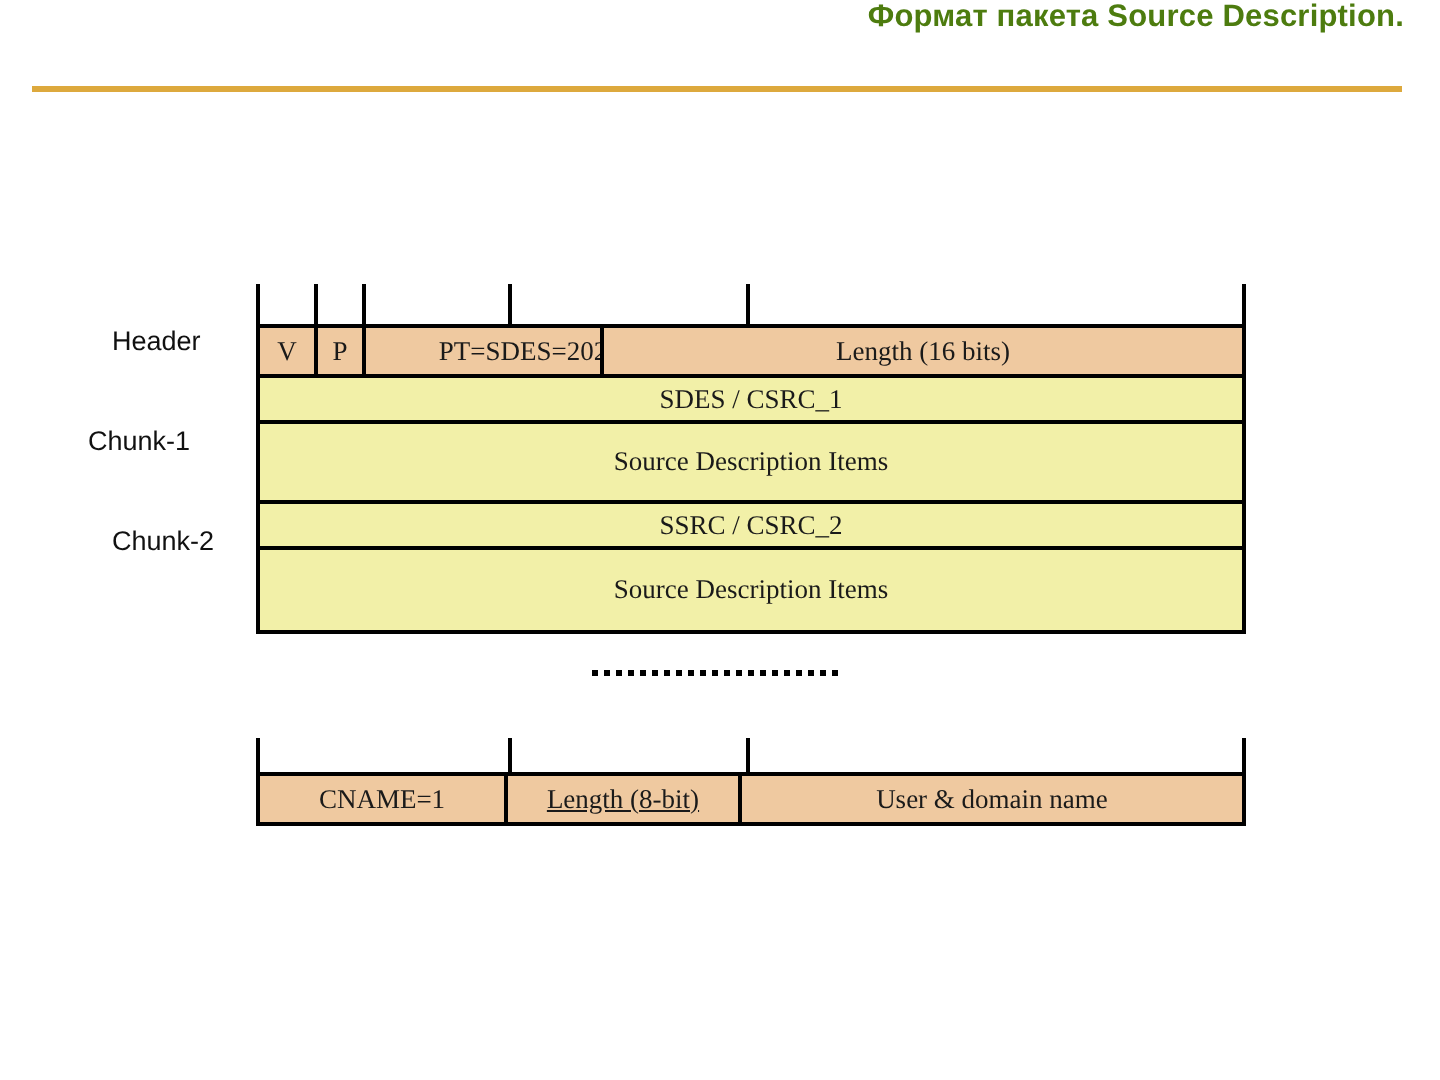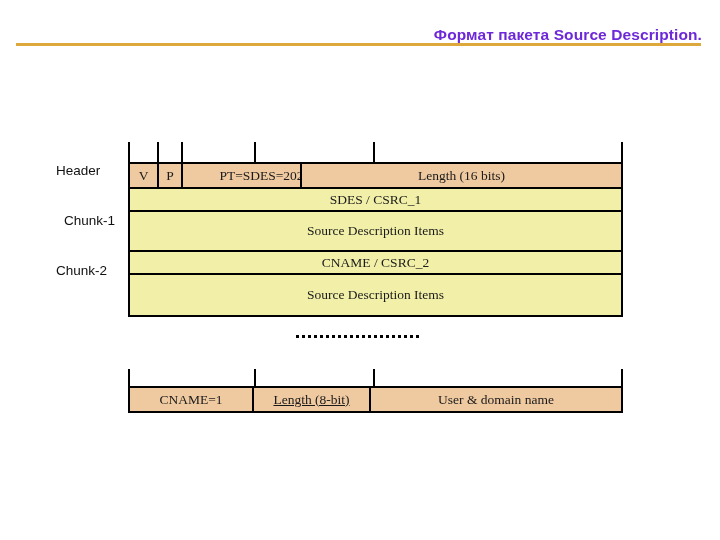--- a/index.html
+++ b/index.html
@@ -13,27 +13,27 @@
     position: relative;
     overflow: hidden;
     font-family: "Liberation Sans", sans-serif;
     -webkit-font-smoothing: antialiased;
   }
 
   
   .slide-title {
     position: absolute;
     left: 0;
-    top: 26px;
+    top: 0;
     width: 702px;
     text-align: right;
     font-family: "Liberation Sans", sans-serif;
     font-weight: bold;
     font-size: 15.5px;
-    color: #6d28d9;
+    color: #4d7c0f;
     letter-spacing: 0.1px;
     white-space: nowrap;
   }
 
   .title-rule {
     position: absolute;
     left: 16px;
     top: 43px;
     width: 685px;
     height: 3px;
@@ -52,21 +52,21 @@
   
   .side-label {
     position: absolute;
     font-family: "Liberation Sans", sans-serif;
     font-size: 13.5px;
     color: #111111;
     white-space: nowrap;
     text-align: left;
   }
   .side-label.l-header { left: 56px; top: 163px; }
-  .side-label.l-chunk1 { left: 64px; top: 213px; }
+  .side-label.l-chunk1 { left: 44px; top: 213px; }
   .side-label.l-chunk2 { left: 56px; top: 263px; }
 
   
   .packet {
     position: absolute;
     left: 128px;
     top: 162px;
     width: 495px;
     border: 2px solid #000000;
     box-sizing: border-box;
@@ -197,21 +197,21 @@
 
     <div class="prow r-ssrc">
       <div class="cell yellow full">SDES / CSRC_1</div>
     </div>
 
     <div class="prow r-sdi">
       <div class="cell yellow full">Source Description Items</div>
     </div>
 
     <div class="prow r-ssrc">
-      <div class="cell yellow full">CNAME / CSRC_2</div>
+      <div class="cell yellow full">SSRC / CSRC_2</div>
     </div>
 
     <div class="prow r-sdi">
       <div class="cell yellow full">Source Description Items</div>
     </div>
 
   </div>
 
   <div class="dash-sep"></div>
 

